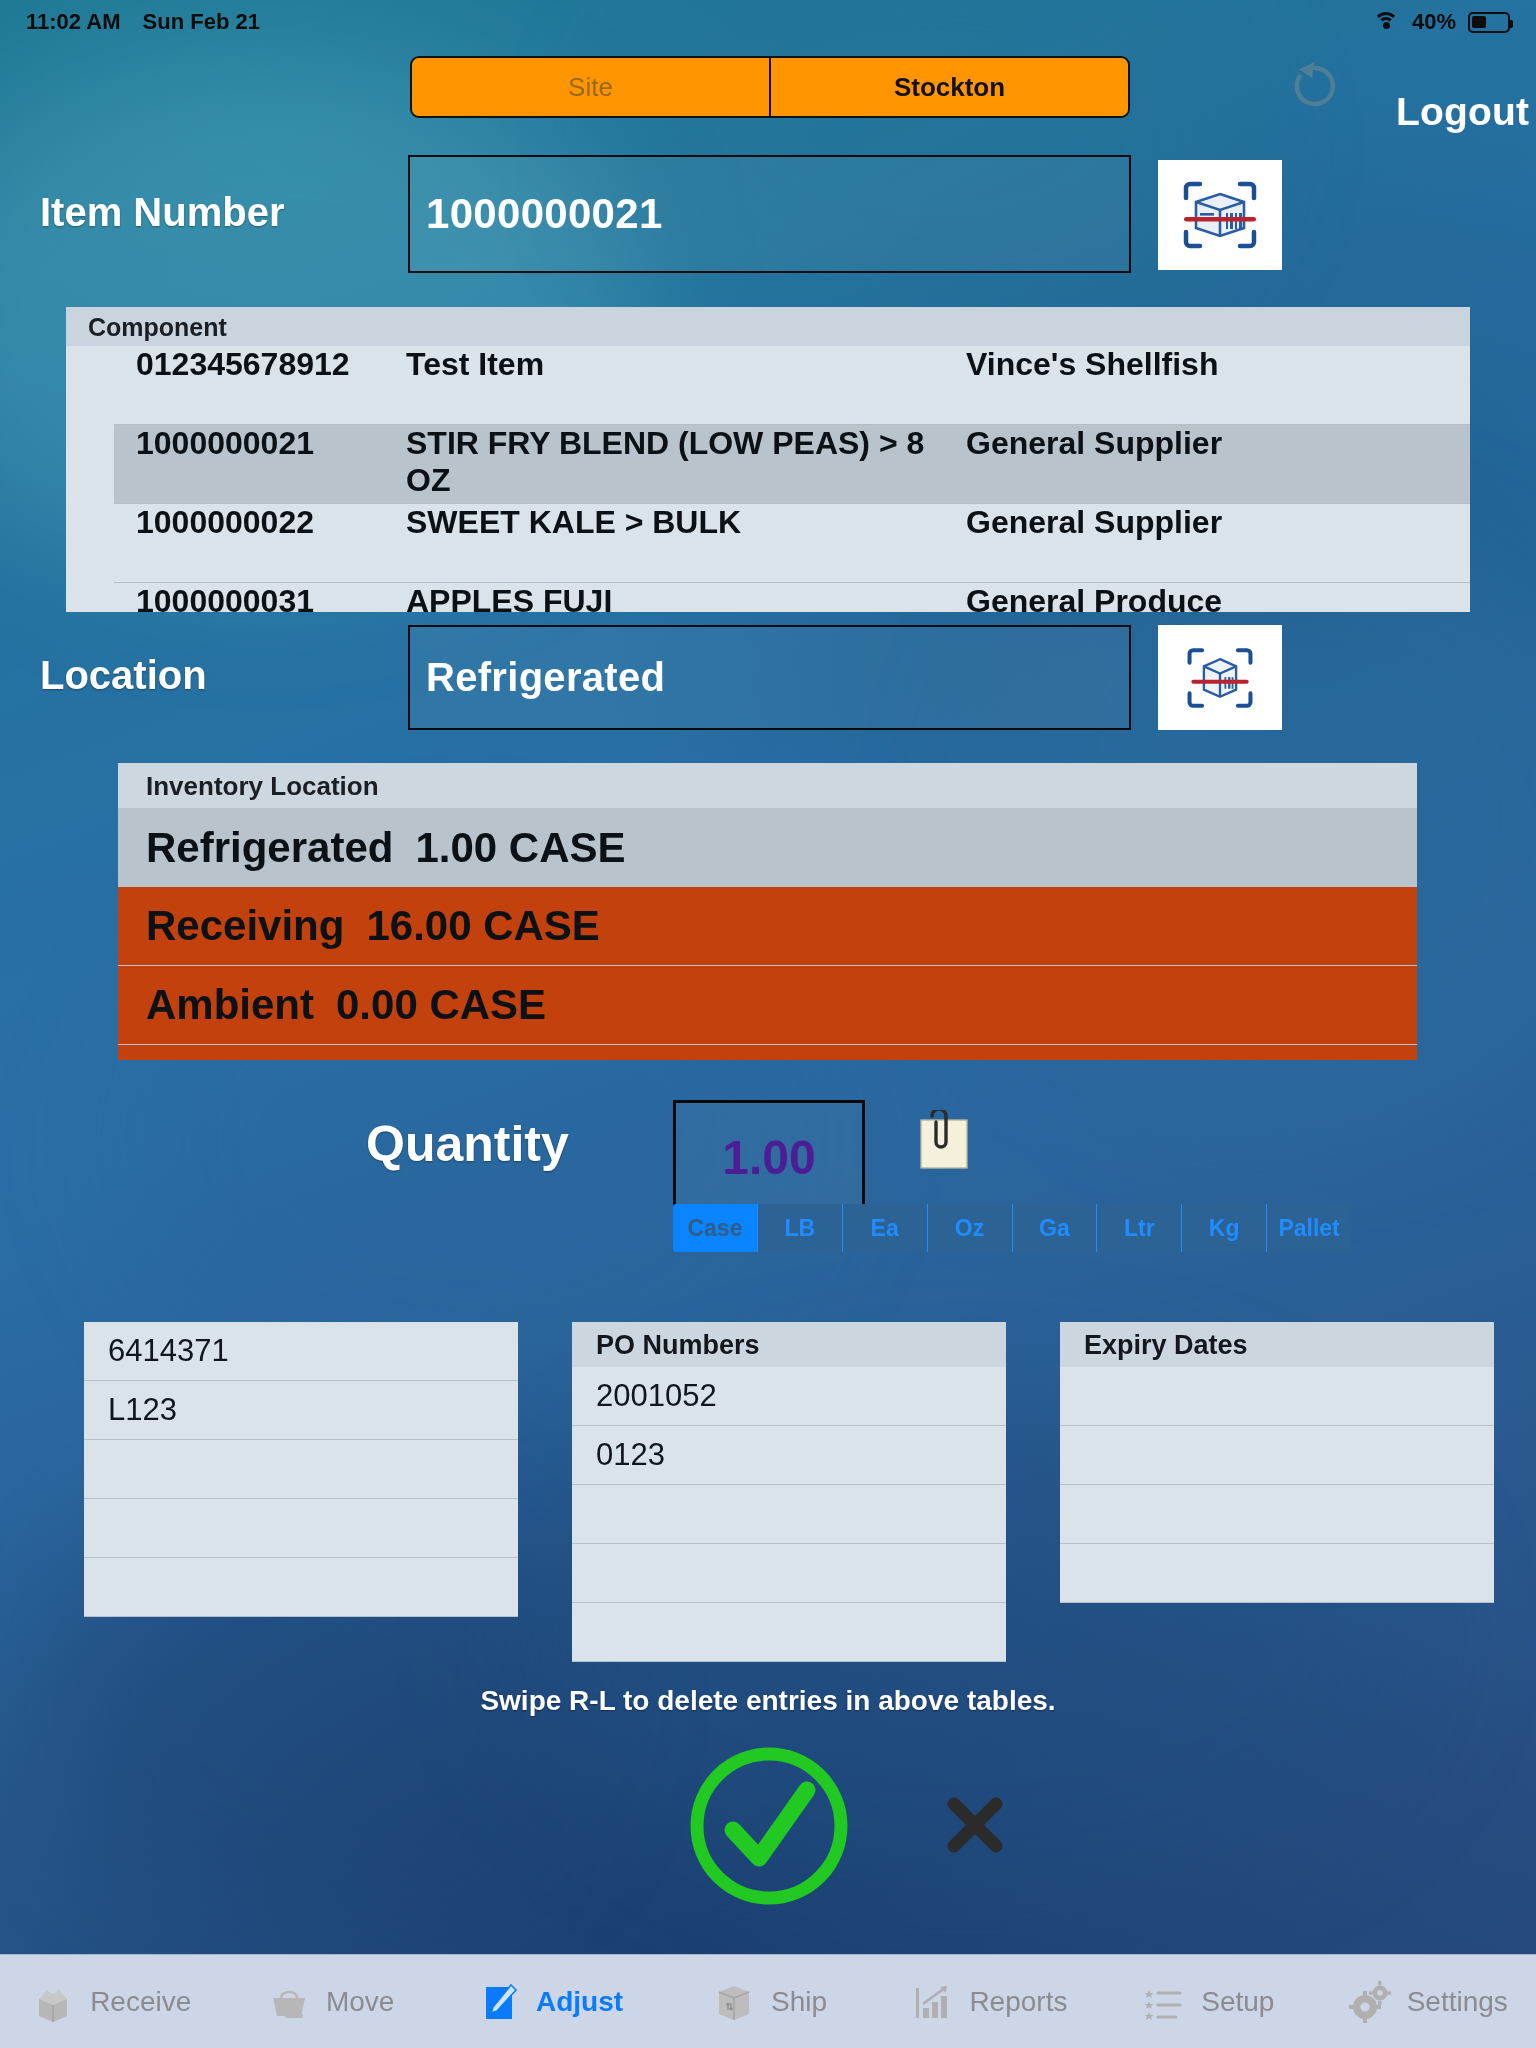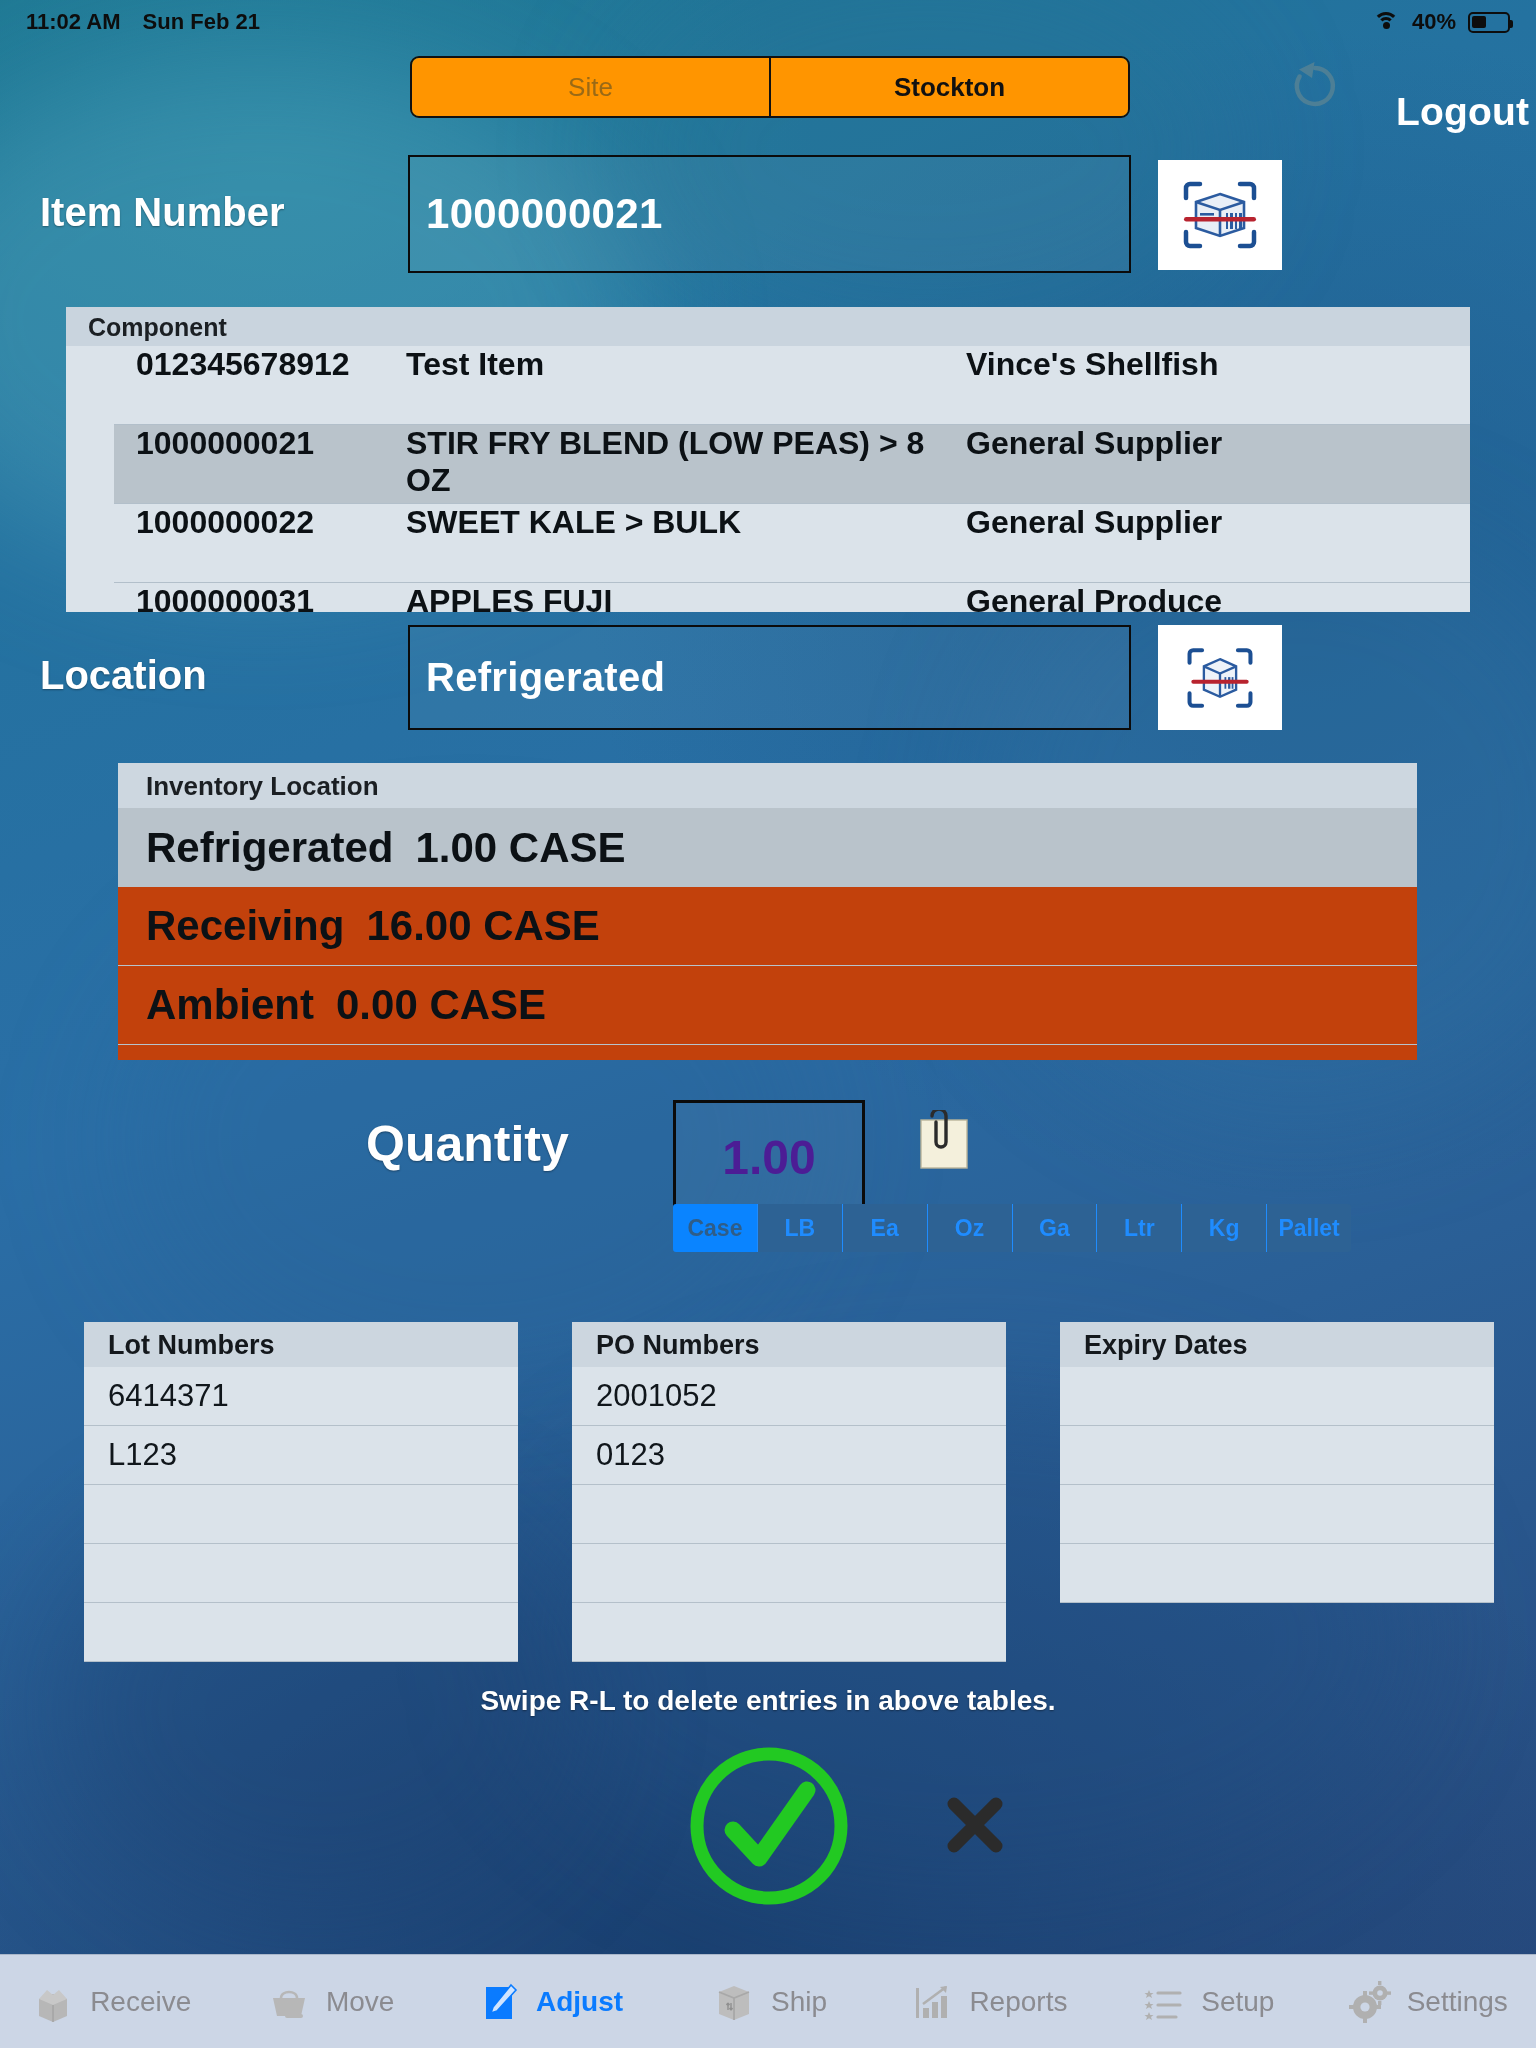--- a/index.html
+++ b/index.html
@@ -320,21 +320,20 @@
   <div class="useg">LB</div>
   <div class="useg">Ea</div>
   <div class="useg">Oz</div>
   <div class="useg">Ga</div>
   <div class="useg">Ltr</div>
   <div class="useg">Kg</div>
   <div class="useg">Pallet</div>
 </div>
 
 <div class="mini-table" id="lot-table">
-  <div class="mt-head">Lot Numbers</div>
   <div class="mt-row">6414371</div>
   <div class="mt-row">L123</div>
   <div class="mt-row"></div>
   <div class="mt-row"></div>
   <div class="mt-row"></div>
 </div>
 
 <div class="mini-table" id="po-table">
   <div class="mt-head">PO Numbers</div>
   <div class="mt-row">2001052</div>

